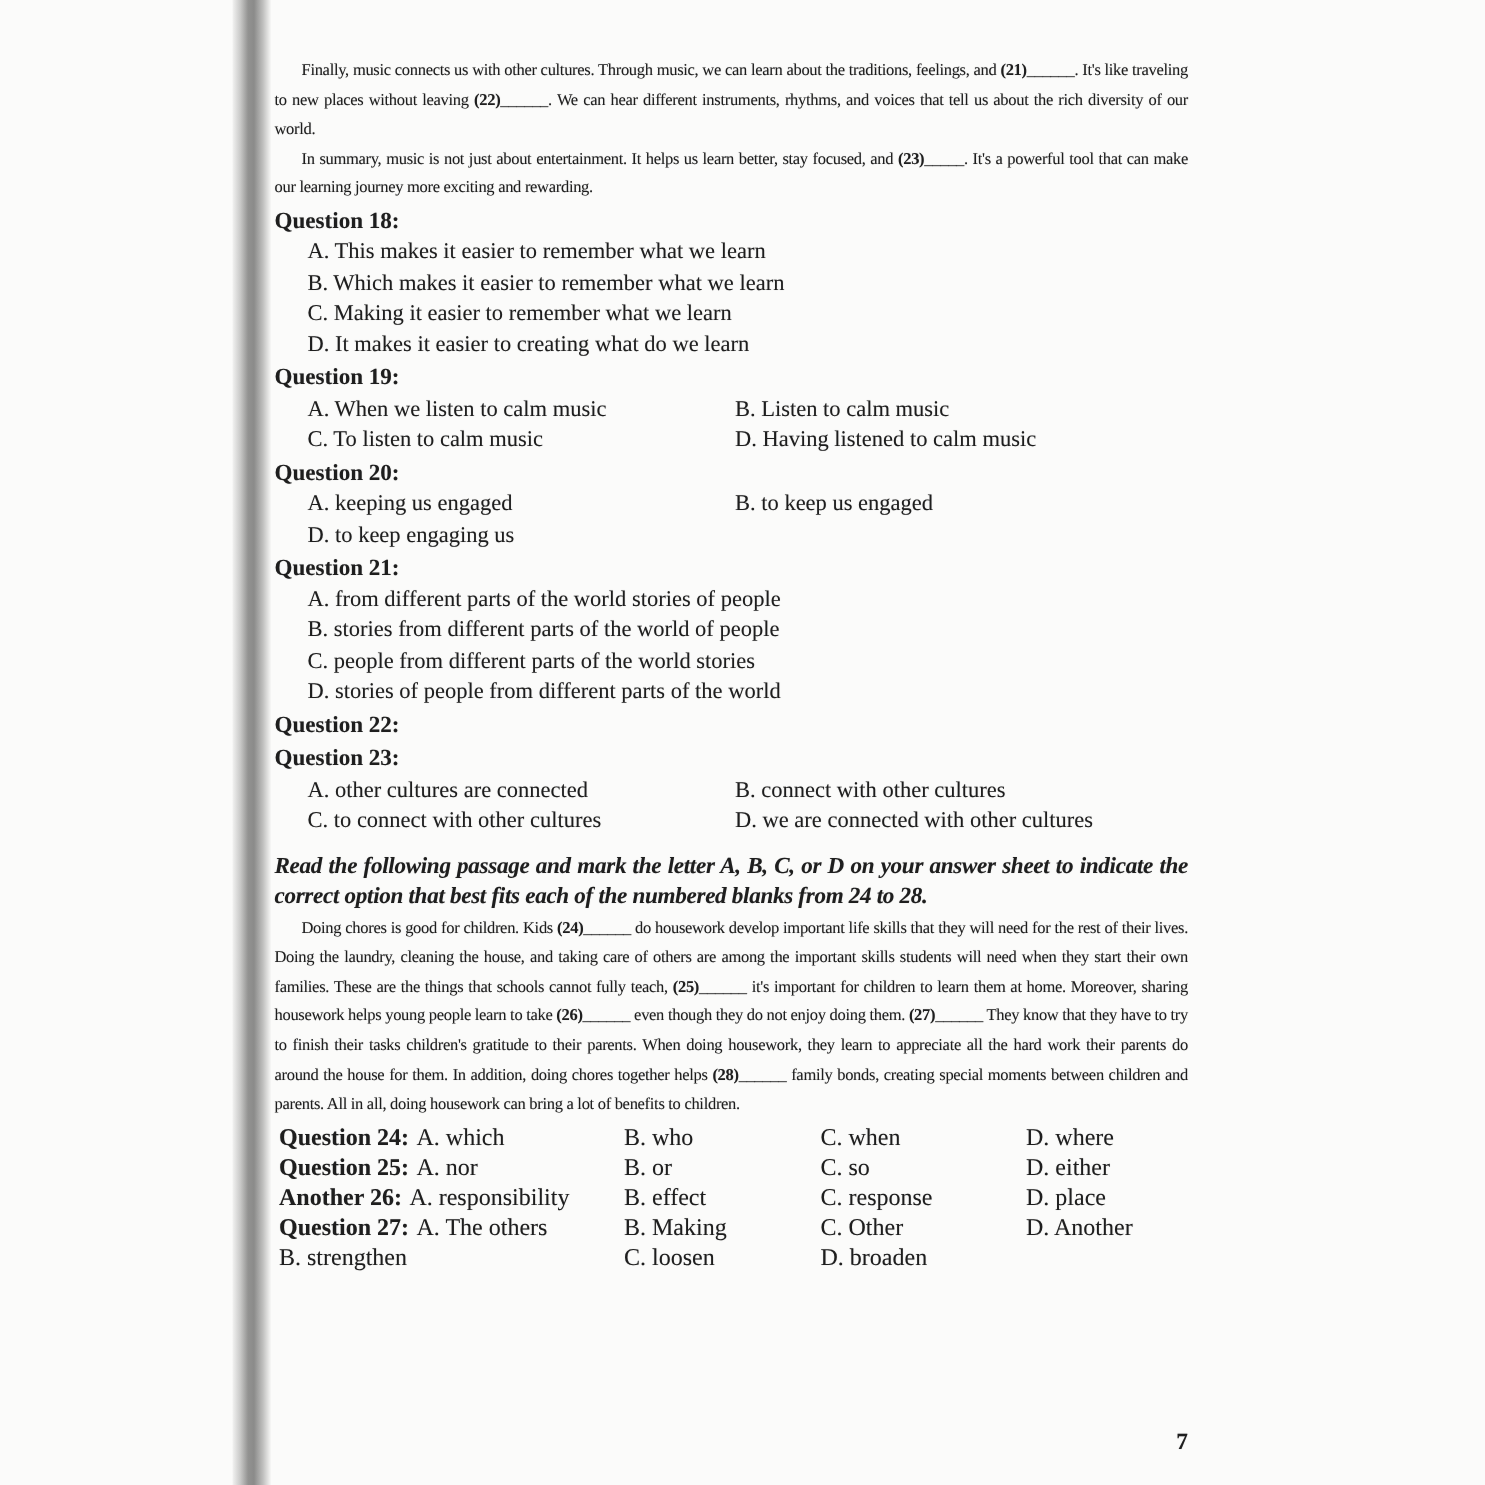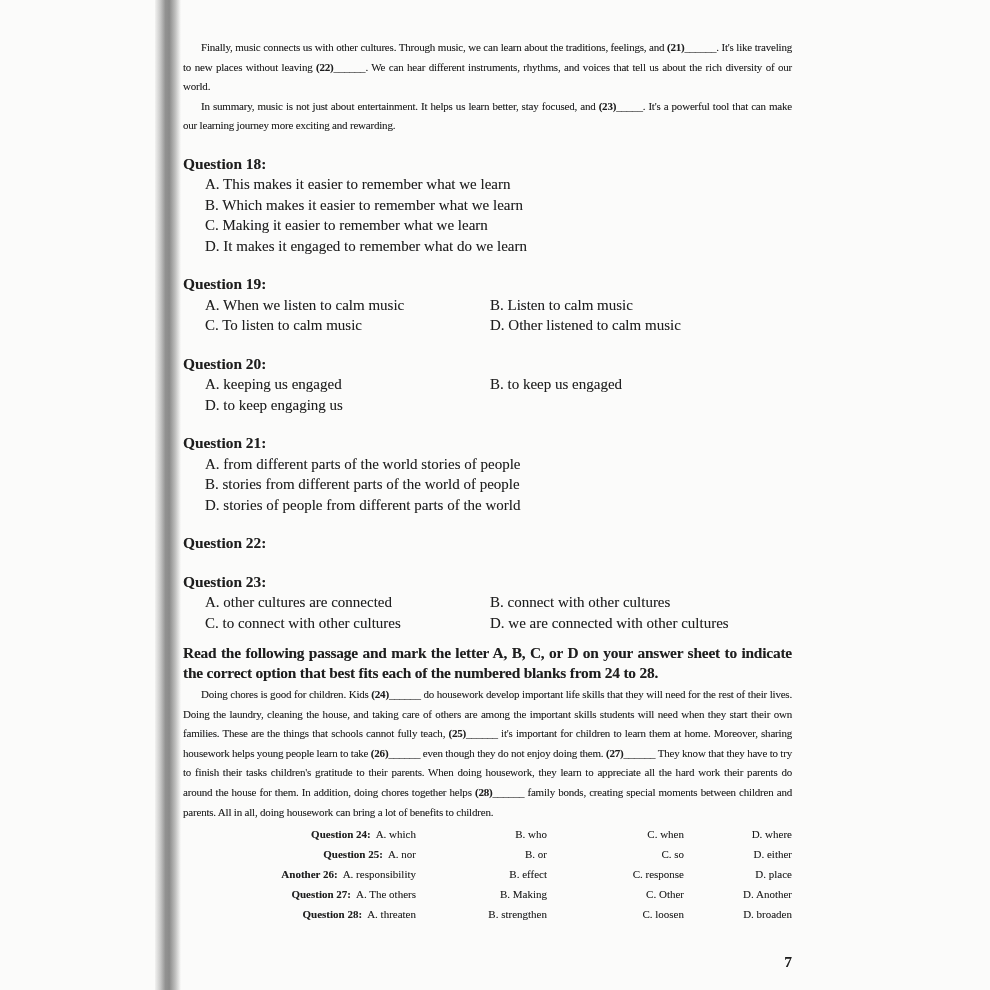--- a/index.html
+++ b/index.html
@@ -26,50 +26,50 @@
     width: 609px;
   }
   .para {
     font-size: 11px;
     line-height: 19.6px;
     text-align: justify;
     text-indent: 18px;
     letter-spacing: -0.2px;
   }
   b, .qlab { font-weight: bold; }
-  .question { margin-top: 18px; }
+  .question { margin-top: 2px; }
   .q-label {
     font-weight: bold;
     font-size: 15.4px;
     line-height: 20.5px;
   }
   .opts {
     margin-left: 22px;
     font-size: 15px;
     line-height: 20.5px;
   }
   .opt { line-height: 20.5px; }
   .opt-grid-2 { display: grid; grid-template-columns: 285px 1fr; }
   .opt-grid-4 { display: grid; grid-template-columns: 132px 153px 153px 1fr; }
   .instruction {
     margin-top: 10px;
     font-weight: bold;
+    font-style: italic;
     font-size: 15.4px;
     line-height: 19.8px;
     text-align: justify;
     letter-spacing: -0.2px;
   }
   .chores { margin-top: 2px; }
   .q-rows { margin-top: 2px; margin-left: 3px; }
   .qrow {
     display: grid;
     grid-template-columns: 230px 131px 137px 1fr;
-    font-size: 11px;
+    font-size: 16px;
     line-height: 20px;
-    text-align: right;
   }
   .qrow .qlab { margin-right: 5px; }
   .page-number {
     position: absolute;
     left: 778px; top: 953px;
     width: 20px;
     text-align: center;
     font-weight: bold;
     font-size: 15.5px;
   }
@@ -84,48 +84,49 @@
   <p class="para"><span>Finally, music connects us with other cultures. Through music, we can learn about the traditions, feelings, and </span><b>(21)</b><span>______. It's like traveling to new places without leaving </span><b>(22)</b><span>______. We can hear different instruments, rhythms, and voices that tell us about the rich diversity of our world.</span></p>
 
   <p class="para"><span>In summary, music is not just about entertainment. It helps us learn better, stay focused, and </span><b>(23)</b><span>_____. It's a powerful tool that can make our learning journey more exciting and rewarding.</span></p>
 
   <div class="question">
     <div class="q-label">Question 18:</div>
     <div class="opts">
       <div class="opt">A. This makes it easier to remember what we learn</div>
       <div class="opt">B. Which makes it easier to remember what we learn</div>
       <div class="opt">C. Making it easier to remember what we learn</div>
-      <div class="opt">D. It makes it engaged to remember what do we learn</div>
+      <div class="opt">D. It makes it easier to creating what do we learn</div>
     </div>
   </div>
 
   <div class="question">
     <div class="q-label">Question 19:</div>
     <div class="opts opt-grid-2">
       <div class="opt">A. When we listen to calm music</div>
       <div class="opt">B. Listen to calm music</div>
       <div class="opt">C. To listen to calm music</div>
-      <div class="opt">D. Other listened to calm music</div>
+      <div class="opt">D. Having listened to calm music</div>
     </div>
   </div>
 
   <div class="question">
     <div class="q-label">Question 20:</div>
     <div class="opts opt-grid-2">
       <div class="opt">A. keeping us engaged</div>
       <div class="opt">B. to keep us engaged</div>
       <div class="opt">D. to keep engaging us</div>
     </div>
   </div>
 
   <div class="question">
     <div class="q-label">Question 21:</div>
     <div class="opts">
       <div class="opt">A. from different parts of the world stories of people</div>
       <div class="opt">B. stories from different parts of the world of people</div>
+      <div class="opt">C. people from different parts of the world stories</div>
       <div class="opt">D. stories of people from different parts of the world</div>
     </div>
   </div>
 
   <div class="question">
     <div class="q-label">Question 22:</div>
   </div>
 
   <div class="question">
     <div class="q-label">Question 23:</div>
@@ -173,23 +174,20 @@
     <div class="qrow">
       <div>
         <span class="qlab">Question 27:</span><span>A. The others</span>
       </div>
       <div>B. Making</div>
       <div>C. Other</div>
       <div>D. Another</div>
     </div>
 
     <div class="qrow">
-      <div>
-        <span class="qlab">Question 28:</span><span>A. threaten</span>
-      </div>
       <div>B. strengthen</div>
       <div>C. loosen</div>
       <div>D. broaden</div>
     </div>
 
   </div>
 </div>
 
 <div class="page-number">7</div>
 

